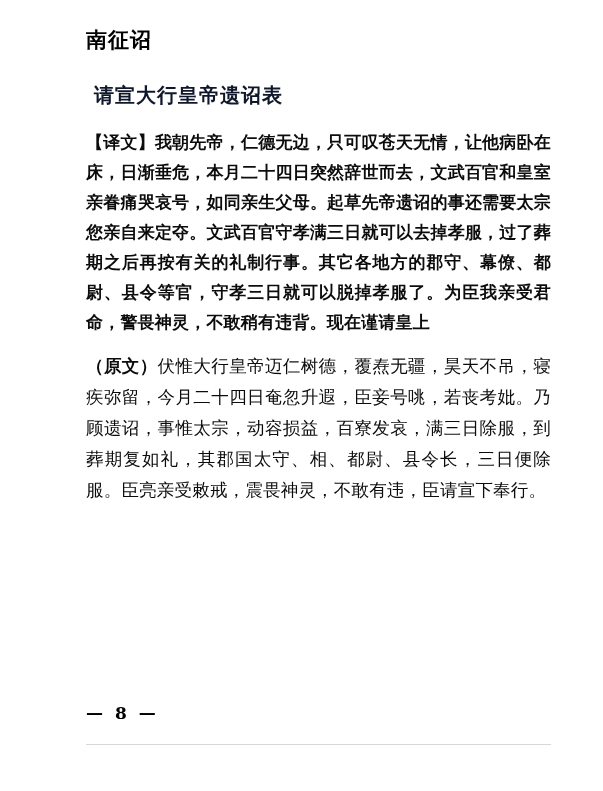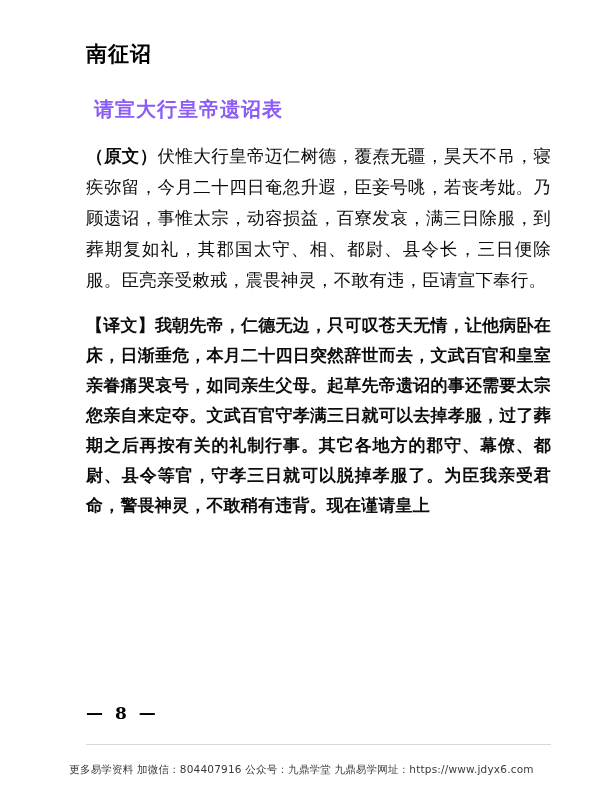--- a/index.html
+++ b/index.html
@@ -13,35 +13,35 @@
     font-family: "DejaVu Sans", "Liberation Sans", sans-serif;
     color: #111111;
     position: relative;
     overflow: hidden;
   }
   .page {
     position: relative;
     width: 603px;
     height: 791px;
     box-sizing: border-box;
-    padding: 32px 52px 0 86px;
+    padding: 18px 52px 0 86px;
   }
   .h1 {
     font-size: 21px;
     font-weight: bold;
     letter-spacing: 1px;
     margin: 8px 0 28px 0;
     color: #000;
   }
   .h2 {
     font-size: 20px;
     font-weight: bold;
     letter-spacing: 1px;
     margin: 26px 0 18px 8px;
-    color: #8b5cf6;
+    color: #0f172a;
   }
   .para {
     font-size: 17.5px;
     line-height: 31px;
     text-align: justify;
     text-justify: inter-ideograph;
     margin: 0 0 14px 0;
     letter-spacing: 0.2px;
     color: #0c0c0c;
   }
@@ -92,26 +92,25 @@
 <body>
 
 <div class="page">
 
   <h1 class="h1 serif">南征诏</h1>
 
 
 
   <h2 class="h2 serif">请宣大行皇帝遗诏表</h2>
 
+  <p class="para translation">
+    <span class="label">【译文】</span><span>我朝先帝，仁德无边，只可叹苍天无情，让他病卧在床，日渐垂危，本月二十四日突然辞世而去，文武百官和皇室亲眷痛哭哀号，如同亲生父母。起草先帝遗诏的事还需要太宗您亲自来定夺。文武百官守孝满三日就可以去掉孝服，过了葬期之后再按有关的礼制行事。其它各地方的郡守、幕僚、都尉、县令等官，守孝三日就可以脱掉孝服了。为臣我亲受君命，警畏神灵，不敢稍有违背。现在谨请皇上</span>
+  </p>
+
   <p class="para indent">
     <span class="label serif">（原文）</span><span class="serif">伏惟大行皇帝迈仁树德，覆焘无疆，昊天不吊，寝疾弥留，今月二十四日奄忽升遐，臣妾号咷，若丧考妣。乃顾遗诏，事惟太宗，动容损益，百寮发哀，满三日除服，到葬期复如礼，其郡国太守、相、都尉、县令长，三日便除服。臣亮亲受敕戒，震畏神灵，不敢有违，臣请宣下奉行。</span>
-  </p>
-
-  <p class="para translation">
-    <span class="label">【译文】</span><span>我朝先帝，仁德无边，只可叹苍天无情，让他病卧在床，日渐垂危，本月二十四日突然辞世而去，文武百官和皇室亲眷痛哭哀号，如同亲生父母。起草先帝遗诏的事还需要太宗您亲自来定夺。文武百官守孝满三日就可以去掉孝服，过了葬期之后再按有关的礼制行事。其它各地方的郡守、幕僚、都尉、县令等官，守孝三日就可以脱掉孝服了。为臣我亲受君命，警畏神灵，不敢稍有违背。现在谨请皇上</span>
   </p>
 
   <div class="pagenum serif">— 8 —</div>
 
   <div class="rule"></div>
-  <div class="footer">更多易学资料 加微信：804407916 公众号：九鼎学堂 九鼎易学网址：https://www.jdyx6.com</div>
 
 </div>
 
 </body></html>

